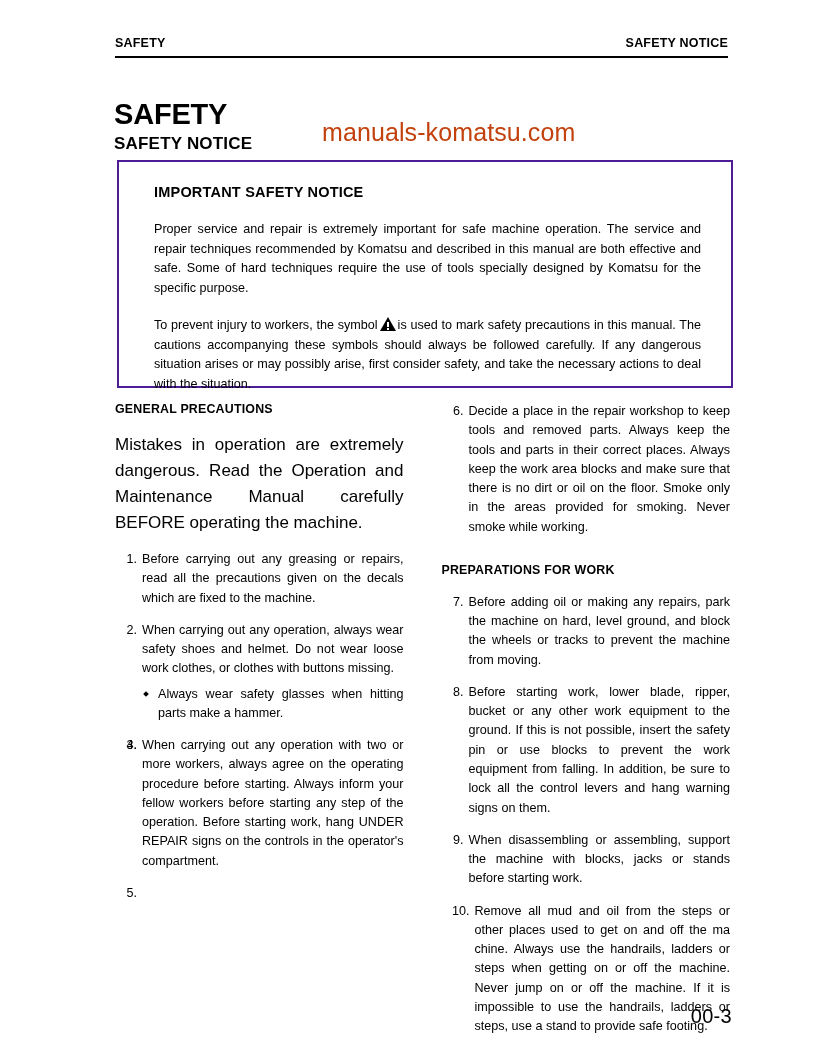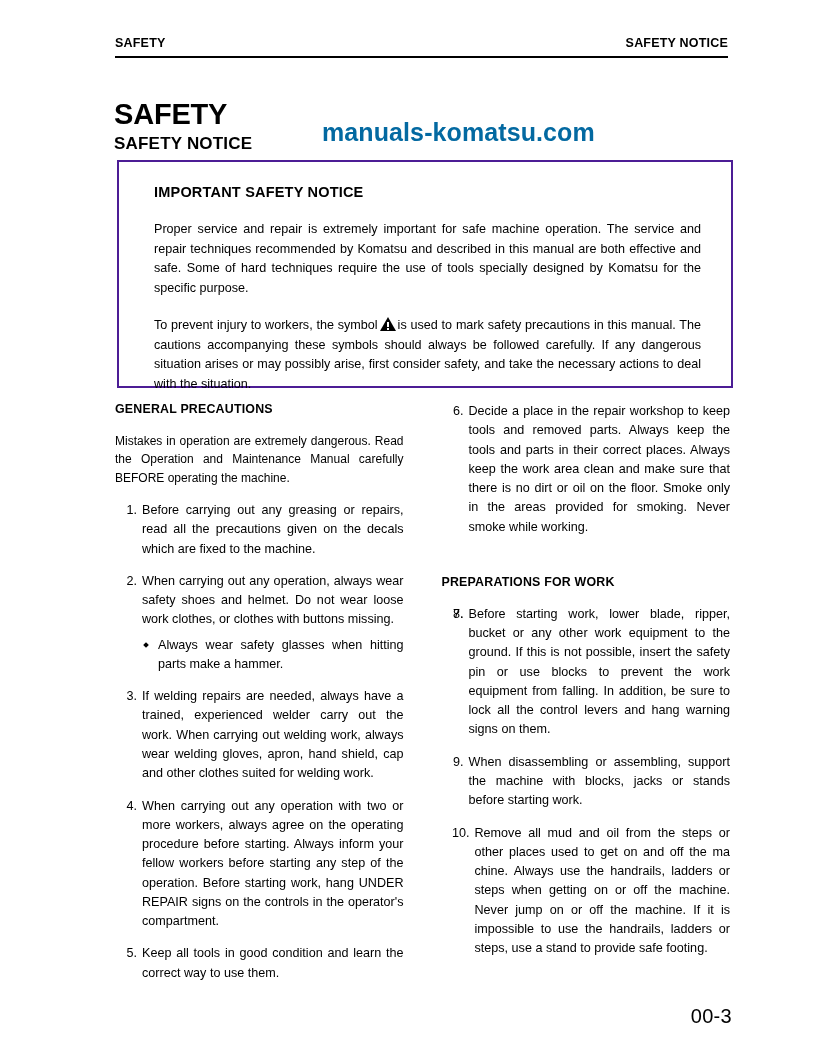--- a/index.html
+++ b/index.html
@@ -64,24 +64,24 @@
     letter-spacing: 0.2px;
     margin: 4px 0 0 0;
   }
 
   
   .watermark {
     position: absolute;
     left: 322px;
     top: 118px;
     font-size: 25px;
-    color: #0369a1;
+    color: #c2410c;
     letter-spacing: 0.1px;
     white-space: nowrap;
-    font-weight: 700;
+    font-weight: 400;
   }
 
   
   .notice-box {
     position: absolute;
     left: 117px;
     top: 160px;
     width: 616px;
     height: 228px;
     border: 2px solid #4c1d95;
@@ -150,24 +150,24 @@
   .col {
     width: 289px;
   }
 
   .section-head {
     font-size: 12.4px;
     font-weight: bold;
     letter-spacing: 0.2px;
     margin: 0 0 16px 0;
   }
-  .section-head.spaced-top { margin-top: 38px; }
+  .section-head.spaced-top { margin-top: 26px; }
 
   .intro-para {
-    font-size: 12px;
+    font-size: 17px;
     line-height: 1.53;
     text-align: justify;
     margin: 12px 0 14px 0;
   }
 
   ol.num-list {
     list-style: none;
     margin: 0;
     padding: 0;
   }
@@ -267,46 +267,45 @@
           <span>When carrying out any operation, always wear safety shoes and helmet. Do not wear loose work clothes, or clothes with buttons missing.</span>
           <ul class="bullet-list">
             <li>
               <span class="dot"></span>
               <span>Always wear safety glasses when hitting parts make a hammer.</span>
             </li>
           </ul>
         </li>
         <li>
           <span class="marker">3.</span>
-          <span>If welding repairs are needed, always have a trained, experienced welder carry out the work. When carrying out welding work, always wear welding gloves, apron, hand shield, cap and other clothes suited for welding work.</span>
         </li>
         <li>
           <span class="marker">4.</span>
           <span>When carrying out any operation with two or more workers, always agree on the operating procedure before starting. Always inform your fellow workers before starting any step of the operation. Before starting work, hang UNDER REPAIR signs on the controls in the operator's compartment.</span>
         </li>
         <li>
           <span class="marker">5.</span>
-          <span>Keep all tools in good condition and learn the correct way to use them.</span>
         </li>
       </ol>
     </div>
 
     <div class="col">
       <ol class="num-list">
         <li>
           <span class="marker">6.</span>
-          <span>Decide a place in the repair workshop to keep tools and removed parts. Always keep the tools and parts in their correct places. Always keep the work area clean and make sure that there is no dirt or oil on the floor. Smoke only in the areas provided for smoking. Never smoke while working.</span>
+          <span>Decide a place in the repair workshop to keep tools and removed parts. Always keep the tools and parts in their correct places. Always keep the work area blocks and make sure that there is no dirt or oil on the floor. Smoke only in the areas provided for smoking. Never smoke while working.</span>
         </li>
       </ol>
 
       <div class="section-head spaced-top">PREPARATIONS FOR WORK</div>
 
       <ol class="num-list">
         <li>
           <span class="marker">7.</span>
+          <span>Before adding oil or making any repairs, park the machine on hard, level ground, and block the wheels or tracks to prevent the machine from moving.</span>
         </li>
         <li>
           <span class="marker">8.</span>
           <span>Before starting work, lower blade, ripper, bucket or any other work equipment to the ground. If this is not possible, insert the safety pin or use blocks to prevent the work equipment from falling. In addition, be sure to lock all the control levers and hang warning signs on them.</span>
         </li>
         <li>
           <span class="marker">9.</span>
           <span>When disassembling or assembling, support the machine with blocks, jacks or stands before starting work.</span>
         </li>
         <li class="wide-marker">

